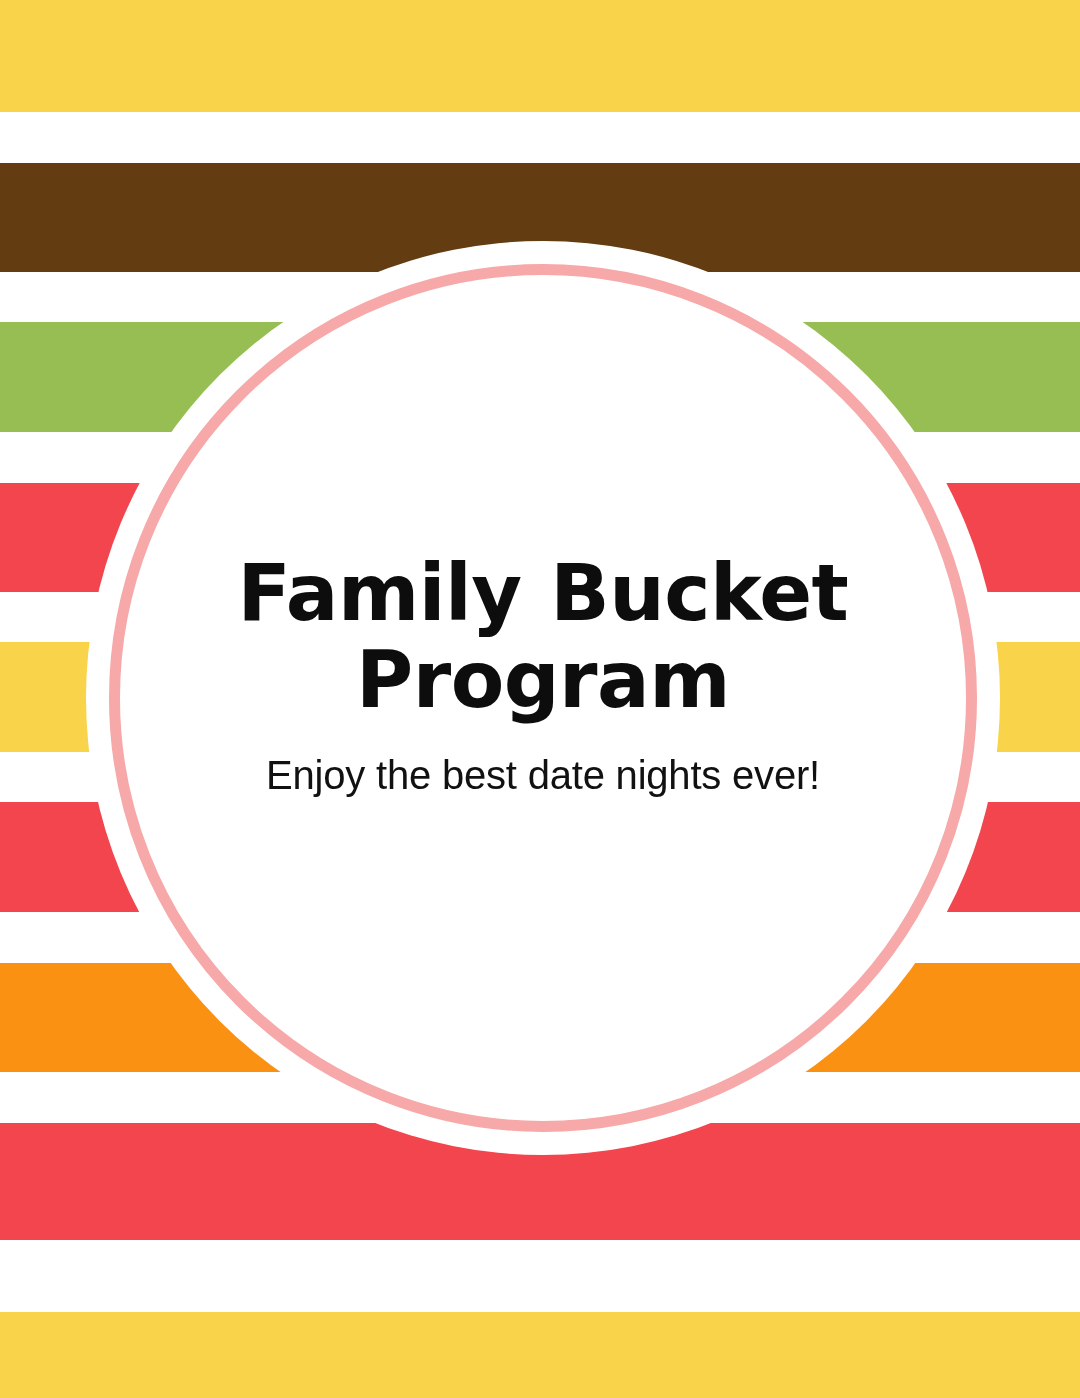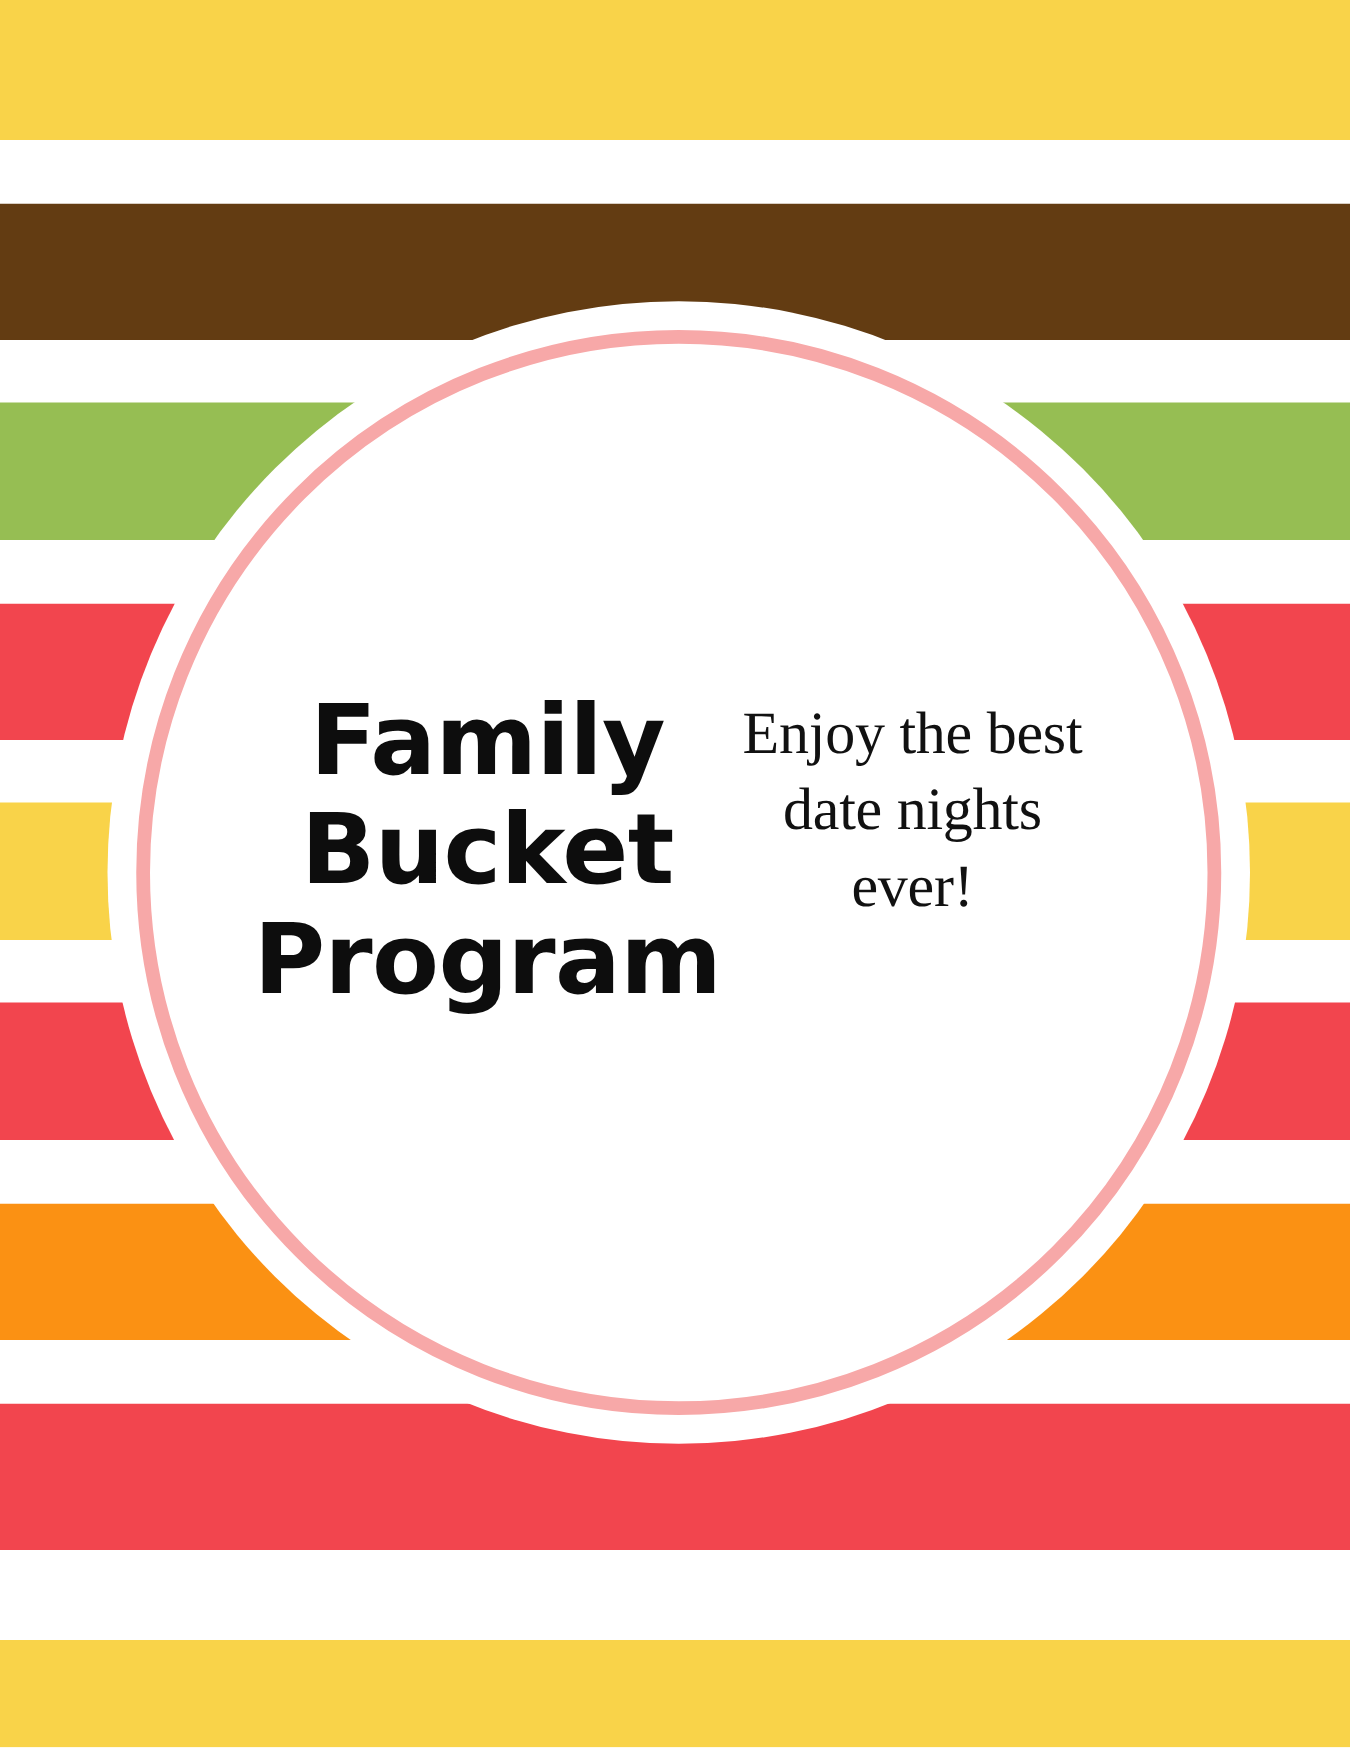--- a/index.html
+++ b/index.html
@@ -46,44 +46,44 @@
     border-radius: 50%;
     box-sizing: border-box;
     background: transparent;
   }
 
   
   #circle-content {
     position: absolute;
     z-index: 4;
     display: flex;
-    flex-direction: row;
+    flex-direction: column;
     align-items: flex-start;
     justify-content: flex-start;
     text-align: center;
     box-sizing: border-box;
   }
 
   #poster-title {
     margin: 0;
     font-family: "DejaVu Sans", sans-serif;
     font-weight: bold;
     font-size: 78px;
     line-height: 1.12;
     letter-spacing: -0.5px;
     color: #0d0d0d;
     width: 100%;
     word-spacing: 2px;
   }
 
   #poster-subtitle {
-    margin: 6px 0 0 0;
-    font-family: Liberation Serif, serif;
+    margin: 25px 0 0 0;
+    font-family: Liberation Sans, sans-serif;
     font-weight: normal;
-    font-size: 48px;
+    font-size: 40px;
     line-height: 1.28;
     color: #111111;
     width: 100%;
     letter-spacing: -0.2px;
   }
 </style>
 </head>
 <body>
 
 <div id="poster">

